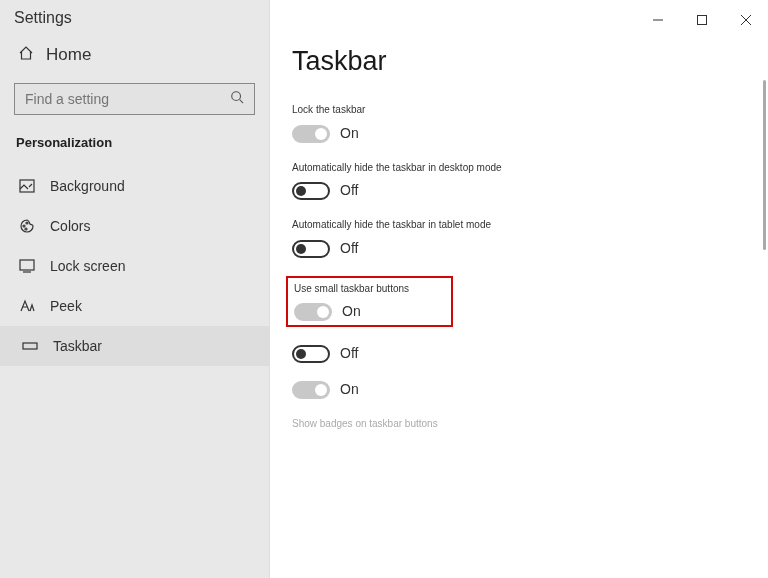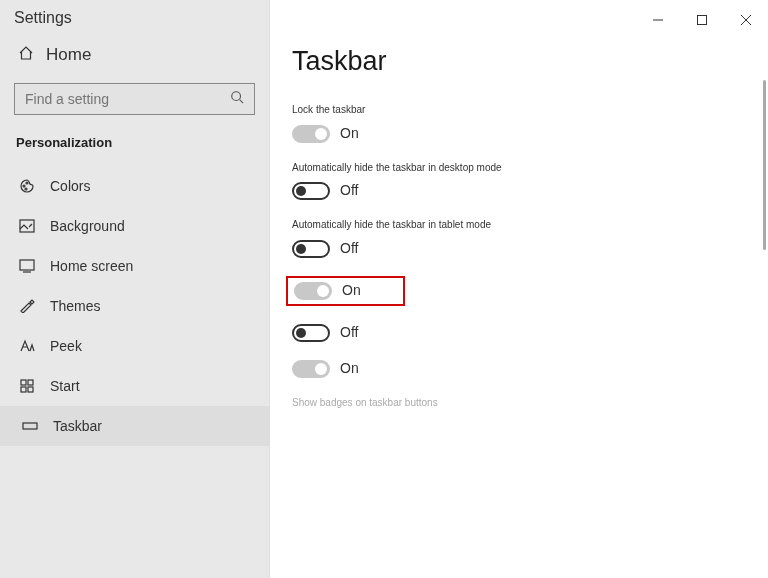--- a/index.html
+++ b/index.html
@@ -57,73 +57,54 @@
           <path d="M11 11 L15 15"></path>
         </svg>
     </span>
   </div>
 
   <div class="category">Personalization</div>
 
   <div class="nav-items">
     <div class="nav-item">
       <span class="icon">
+          <svg width="16" height="14" viewBox="0 0 16 14" fill="none" stroke="#333" stroke-width="1.2">
+            <rect x="1" y="1" width="14" height="12"></rect>
+            <path d="M1 10 L5 6 L9 10 M10 8 L13 5"></path>
+          </svg>
+        </span>
+      <span class="label">Background</span>
+    </div>
+    <div class="nav-item">
+      <span class="icon">
           <svg width="16" height="16" viewBox="0 0 16 16" fill="none" stroke="#333" stroke-width="1.2">
             <path d="M8 2 A6 6 0 1 0 14 8 C14 6 12 7 11 6 C10 5 11 3 8 2 Z"></path>
             <circle cx="5" cy="8" r="1"></circle>
             <circle cx="8" cy="5" r="1"></circle>
             <circle cx="7" cy="11" r="1"></circle>
           </svg>
         </span>
       <span class="label">Colors</span>
     </div>
     <div class="nav-item">
       <span class="icon">
           <svg width="16" height="14" viewBox="0 0 16 14" fill="none" stroke="#333" stroke-width="1.2">
-            <rect x="1" y="1" width="14" height="12"></rect>
-            <path d="M1 10 L5 6 L9 10 M10 8 L13 5"></path>
-          </svg>
-        </span>
-      <span class="label">Background</span>
-    </div>
-    <div class="nav-item">
-      <span class="icon">
-          <svg width="16" height="14" viewBox="0 0 16 14" fill="none" stroke="#333" stroke-width="1.2">
             <rect x="1" y="1" width="14" height="10"></rect>
             <path d="M4 13 H12"></path>
           </svg>
         </span>
-      <span class="label">Home screen</span>
-    </div>
-    <div class="nav-item">
-      <span class="icon">
-          <svg width="16" height="14" viewBox="0 0 16 14" fill="none" stroke="#333" stroke-width="1.2">
-            <path d="M2 12 L10 4 L12 6 L4 14 Z M11 3 L13 1 L15 3 L13 5 Z"></path>
-          </svg>
-        </span>
-      <span class="label">Themes</span>
+      <span class="label">Lock screen</span>
     </div>
     <div class="nav-item">
       <span class="icon">
           <svg width="16" height="14" viewBox="0 0 16 14" fill="none" stroke="#333" stroke-width="1.2">
             <path d="M2 12 L6 2 L10 12 M3.5 8 H8.5 M11 12 L13 6 L15 12"></path>
           </svg>
         </span>
       <span class="label">Peek</span>
-    </div>
-    <div class="nav-item">
-      <span class="icon">
-          <svg width="14" height="14" viewBox="0 0 14 14" fill="none" stroke="#333" stroke-width="1.2">
-            <rect x="1" y="1" width="5" height="5"></rect>
-            <rect x="8" y="1" width="5" height="5"></rect>
-            <rect x="1" y="8" width="5" height="5"></rect>
-            <rect x="8" y="8" width="5" height="5"></rect>
-          </svg>
-        </span>
-      <span class="label">Start</span>
     </div>
     <div class="nav-item active">
       <span class="icon">
           <svg width="16" height="12" viewBox="0 0 16 12" fill="none" stroke="#333" stroke-width="1.2">
             <rect x="1" y="3" width="14" height="6"></rect>
           </svg>
         </span>
       <span class="label">Taskbar</span>
     </div>
   </div>
@@ -176,20 +157,21 @@
     <div class="setting-label">Automatically hide the taskbar in tablet mode</div>
     <div class="toggle-row">
       <div class="toggle off">
           <div class="knob"></div>
         </div>
       <span class="toggle-label">Off</span>
     </div>
   </div>
 
   <div class="setting highlight">
+    <div class="setting-label">Use small taskbar buttons</div>
     <div class="toggle-row">
       <div class="toggle on-grey">
           <div class="knob"></div>
         </div>
       <span class="toggle-label">On</span>
     </div>
   </div>
 
   <div class="setting">
     <div class="toggle-row">

